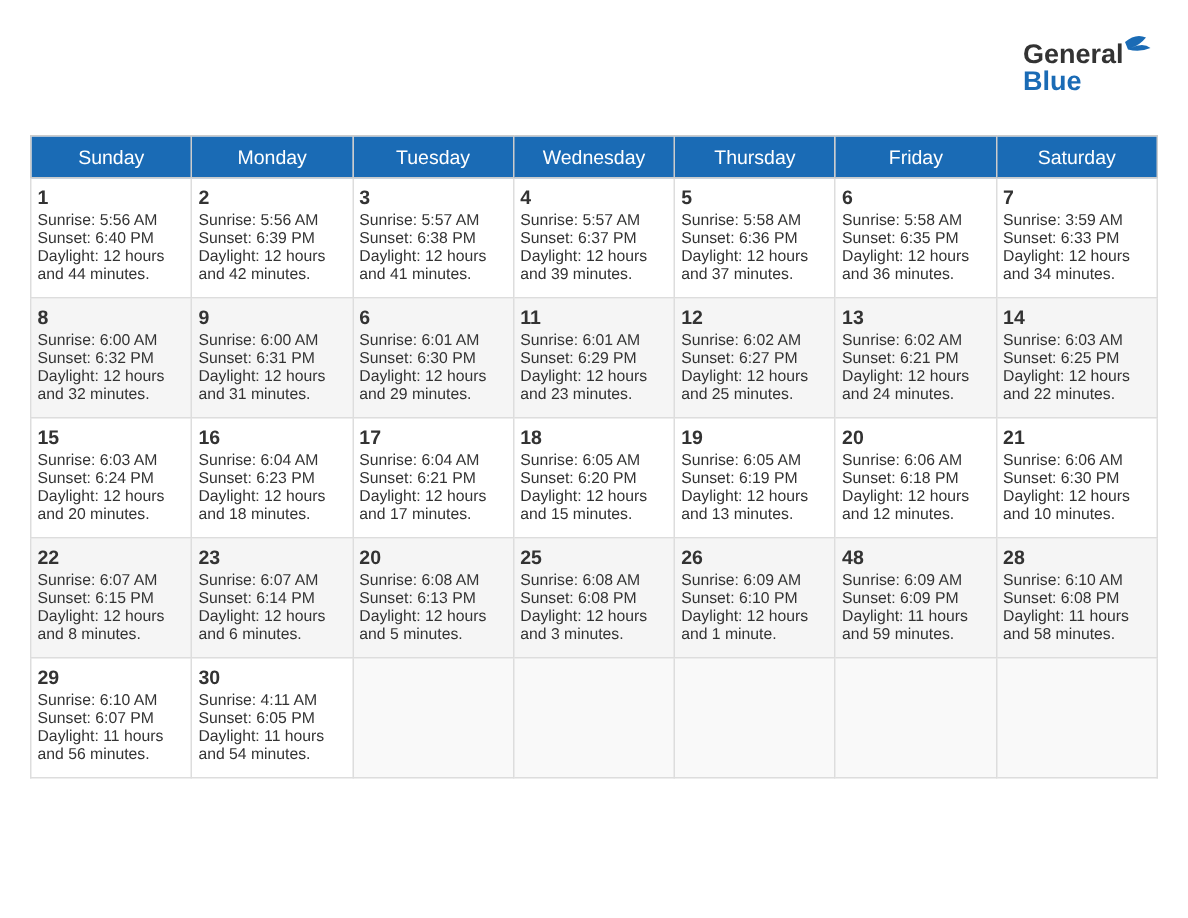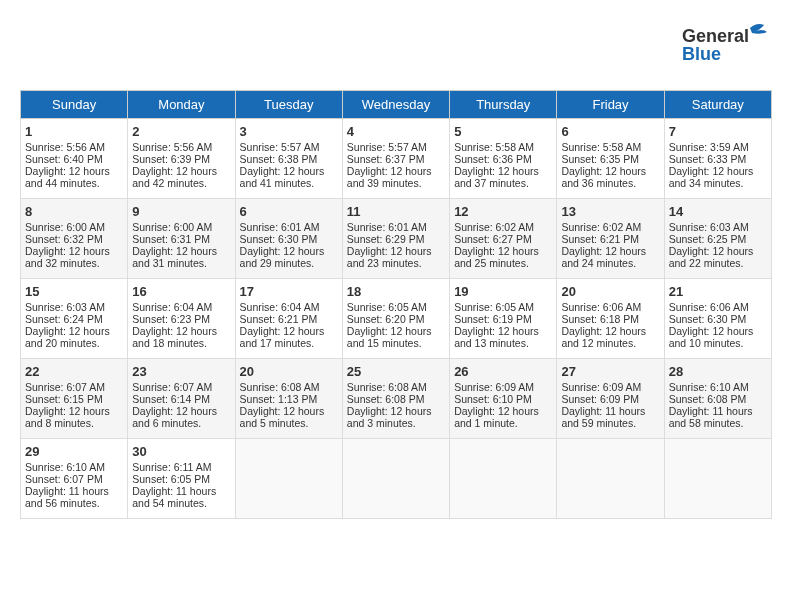--- a/index.html
+++ b/index.html
@@ -117,29 +117,29 @@
         <td><span class="day-num">16</span><span>Sunrise: 6:04 AM</span><br><span>Sunset: 6:23 PM</span><br><span>Daylight: 12 hours and 18 minutes.</span></td>
         <td><span class="day-num">17</span><span>Sunrise: 6:04 AM</span><br><span>Sunset: 6:21 PM</span><br><span>Daylight: 12 hours and 17 minutes.</span></td>
         <td><span class="day-num">18</span><span>Sunrise: 6:05 AM</span><br><span>Sunset: 6:20 PM</span><br><span>Daylight: 12 hours and 15 minutes.</span></td>
         <td><span class="day-num">19</span><span>Sunrise: 6:05 AM</span><br><span>Sunset: 6:19 PM</span><br><span>Daylight: 12 hours and 13 minutes.</span></td>
         <td><span class="day-num">20</span><span>Sunrise: 6:06 AM</span><br><span>Sunset: 6:18 PM</span><br><span>Daylight: 12 hours and 12 minutes.</span></td>
         <td><span class="day-num">21</span><span>Sunrise: 6:06 AM</span><br><span>Sunset: 6:30 PM</span><br><span>Daylight: 12 hours and 10 minutes.</span></td>
       </tr>
       <tr>
         <td><span class="day-num">22</span><span>Sunrise: 6:07 AM</span><br><span>Sunset: 6:15 PM</span><br><span>Daylight: 12 hours and 8 minutes.</span></td>
         <td><span class="day-num">23</span><span>Sunrise: 6:07 AM</span><br><span>Sunset: 6:14 PM</span><br><span>Daylight: 12 hours and 6 minutes.</span></td>
-        <td><span class="day-num">20</span><span>Sunrise: 6:08 AM</span><br><span>Sunset: 1:13 PM</span><br><span>Daylight: 12 hours and 5 minutes.</span></td>
+        <td><span class="day-num">20</span><span>Sunrise: 6:08 AM</span><br><span>Sunset: 6:13 PM</span><br><span>Daylight: 12 hours and 5 minutes.</span></td>
         <td><span class="day-num">25</span><span>Sunrise: 6:08 AM</span><br><span>Sunset: 6:08 PM</span><br><span>Daylight: 12 hours and 3 minutes.</span></td>
         <td><span class="day-num">26</span><span>Sunrise: 6:09 AM</span><br><span>Sunset: 6:10 PM</span><br><span>Daylight: 12 hours and 1 minute.</span></td>
-        <td><span class="day-num">27</span><span>Sunrise: 6:09 AM</span><br><span>Sunset: 6:09 PM</span><br><span>Daylight: 11 hours and 59 minutes.</span></td>
+        <td><span class="day-num">48</span><span>Sunrise: 6:09 AM</span><br><span>Sunset: 6:09 PM</span><br><span>Daylight: 11 hours and 59 minutes.</span></td>
         <td><span class="day-num">28</span><span>Sunrise: 6:10 AM</span><br><span>Sunset: 6:08 PM</span><br><span>Daylight: 11 hours and 58 minutes.</span></td>
       </tr>
       <tr>
         <td><span class="day-num">29</span><span>Sunrise: 6:10 AM</span><br><span>Sunset: 6:07 PM</span><br><span>Daylight: 11 hours and 56 minutes.</span></td>
-        <td><span class="day-num">30</span><span>Sunrise: 6:11 AM</span><br><span>Sunset: 6:05 PM</span><br><span>Daylight: 11 hours and 54 minutes.</span></td>
+        <td><span class="day-num">30</span><span>Sunrise: 4:11 AM</span><br><span>Sunset: 6:05 PM</span><br><span>Daylight: 11 hours and 54 minutes.</span></td>
         <td class="empty"></td>
         <td class="empty"></td>
         <td class="empty"></td>
         <td class="empty"></td>
         <td class="empty"></td>
       </tr>
     </tbody>
 </table>
 
 </body></html>

